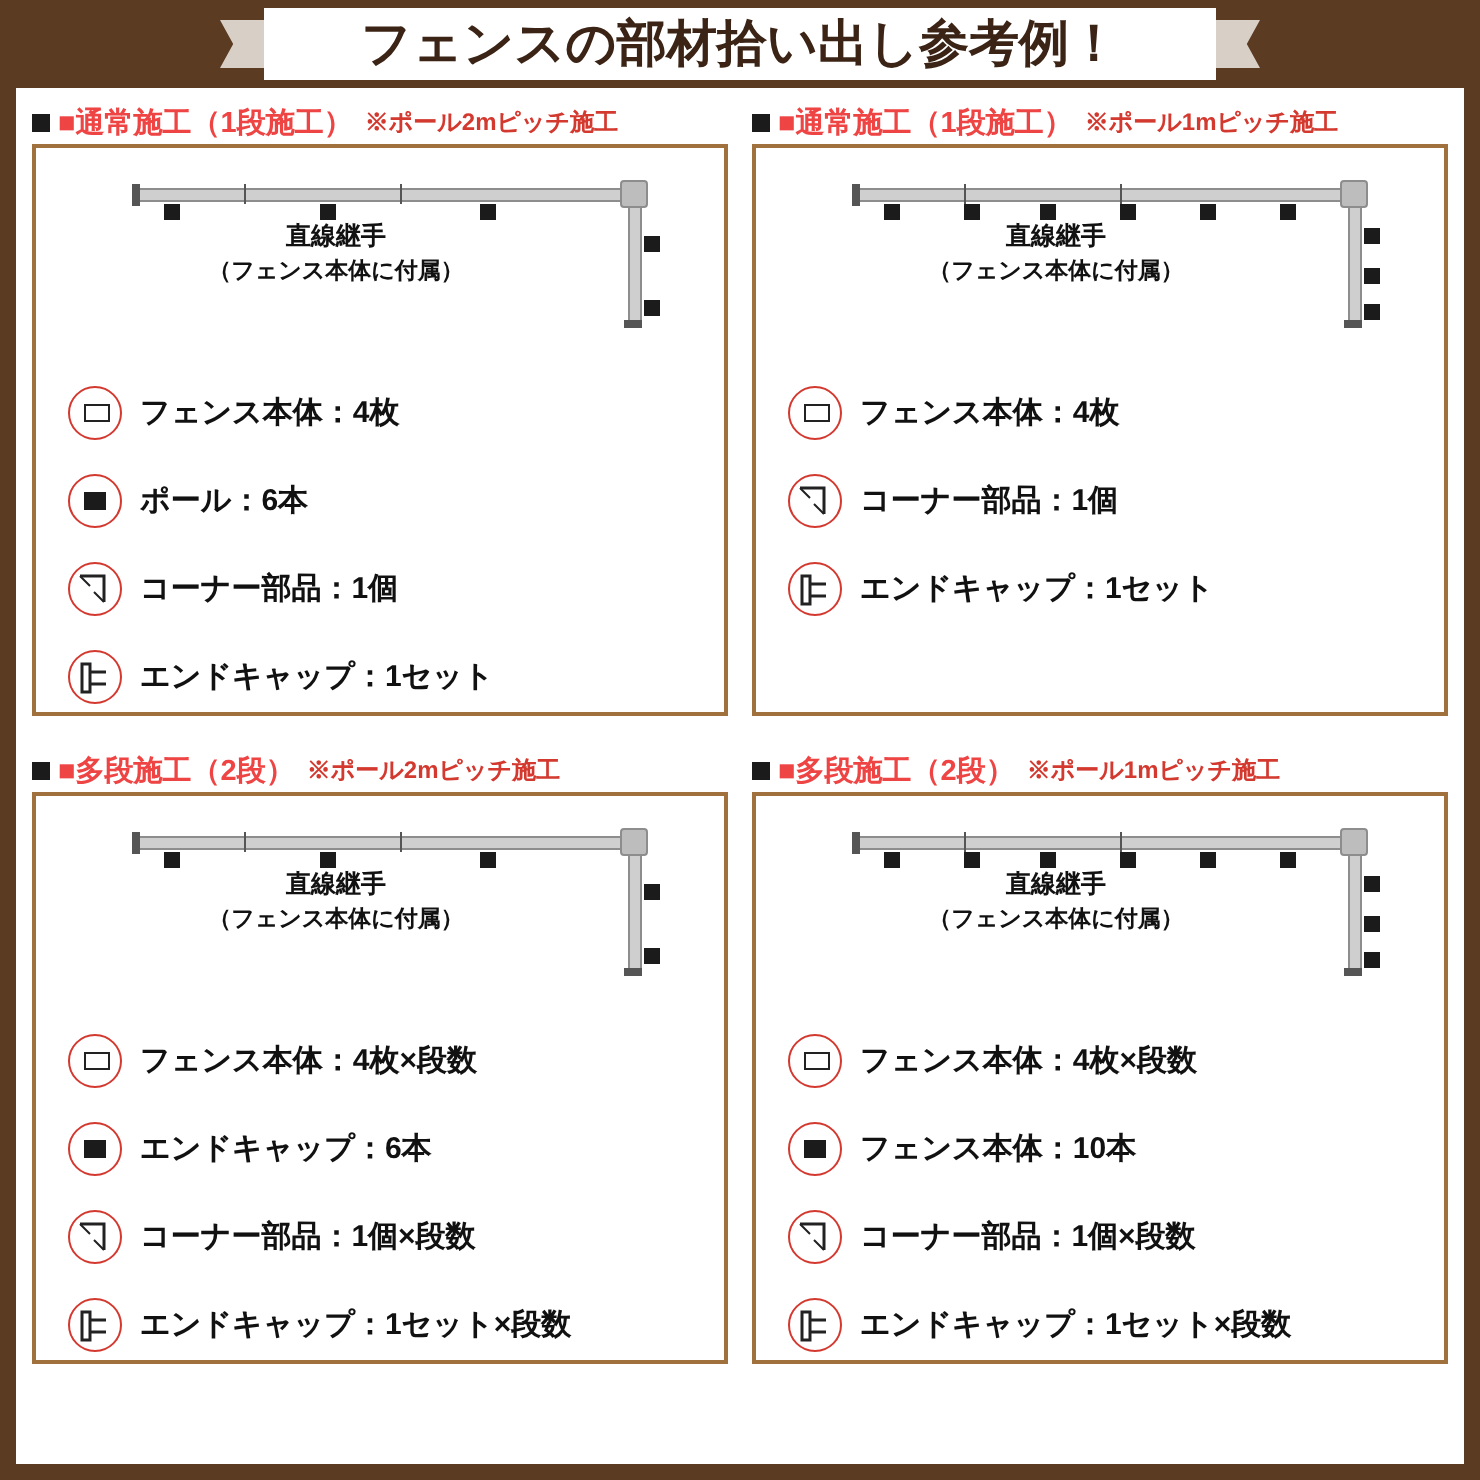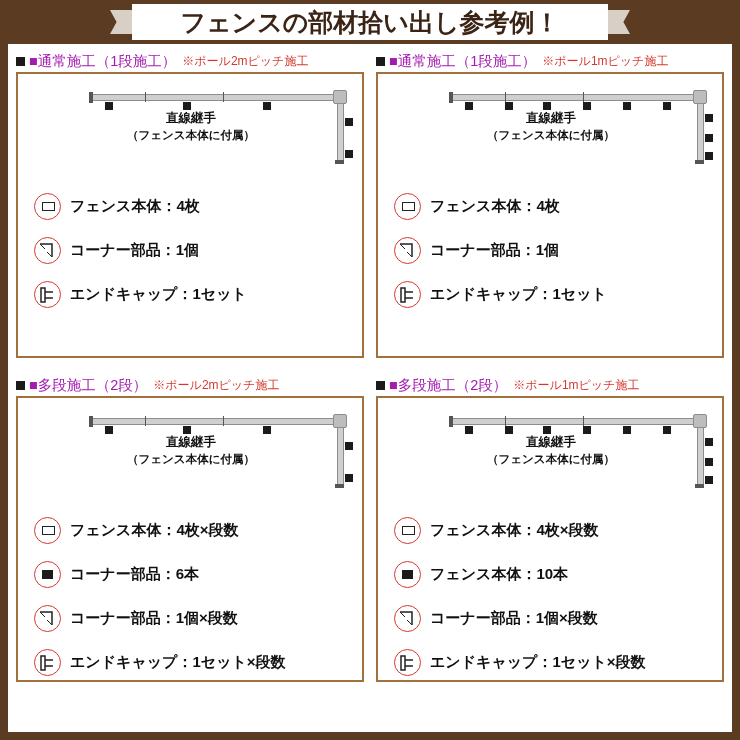--- a/index.html
+++ b/index.html
@@ -76,36 +76,35 @@
     white-space: nowrap;
   }
   .panel-head .sq {
     display: inline-block;
     width: 9px; height: 9px;
     background: #1b1b1b;
     margin-right: 4px;
   }
   .panel-head .h-main {
     font-size: 14.5px;
-    font-weight: normal;
-    color: #a21caf;
+    font-weight: bold;
+    color: #ef4444;
   }
   .panel-head .h-note {
     font-size: 12px;
-    font-weight: normal;
+    font-weight: bold;
     color: #d3392f;
     margin-left: 6px;
   }
 
   .panel-body {
     position: relative;
     height: 286px;
     border: 2px solid #a0703d;
     background: #fff;
-    padding-left: 23px;
   }
 
   
   .diagram {
     position: relative;
     height: 108px;
   }
   .rail {
     position: absolute;
     background: #cfcfcf;
@@ -249,20 +248,24 @@
             <div class="cap" style="left:294px; top:86px; width:9px; height:4px;"></div>
             <div class="joint-label">
               <span>直線継手</span><br>
               <span class="sub">（フェンス本体に付属）</span>
             </div>
           </div>
           <div class="items">
             <div class="item">
               <span class="item-icon icon-panel"></span>
               <span class="item-label">フェンス本体：4枚</span>
+            </div>
+            <div class="item">
+              <span class="item-icon icon-post"></span>
+              <span class="item-label">ポール：6本</span>
             </div>
             <div class="item">
               <span class="item-icon icon-corner">
                 <svg width="20" height="20" viewBox="0 0 20 20">
                     <path d="M2 3 H14 V16" fill="none" stroke="#222" stroke-width="1.5"></path>
                     <path d="M2 3 L7 8 M14 16 L9 11" stroke="#222" stroke-width="1"></path>
                   </svg>
               </span>
               <span class="item-label">コーナー部品：1個</span>
             </div>
@@ -360,21 +363,21 @@
               <span class="sub">（フェンス本体に付属）</span>
             </div>
           </div>
           <div class="items">
             <div class="item">
               <span class="item-icon icon-panel"></span>
               <span class="item-label">フェンス本体：4枚×段数</span>
             </div>
             <div class="item">
               <span class="item-icon icon-post"></span>
-              <span class="item-label">コーナー部品：6本</span>
+              <span class="item-label">エンドキャップ：6本</span>
             </div>
             <div class="item">
               <span class="item-icon icon-corner">
                 <svg width="20" height="20" viewBox="0 0 20 20">
                     <path d="M2 3 H14 V16" fill="none" stroke="#222" stroke-width="1.5"></path>
                     <path d="M2 3 L7 8 M14 16 L9 11" stroke="#222" stroke-width="1"></path>
                   </svg>
               </span>
               <span class="item-label">コーナー部品：1個×段数</span>
             </div>

